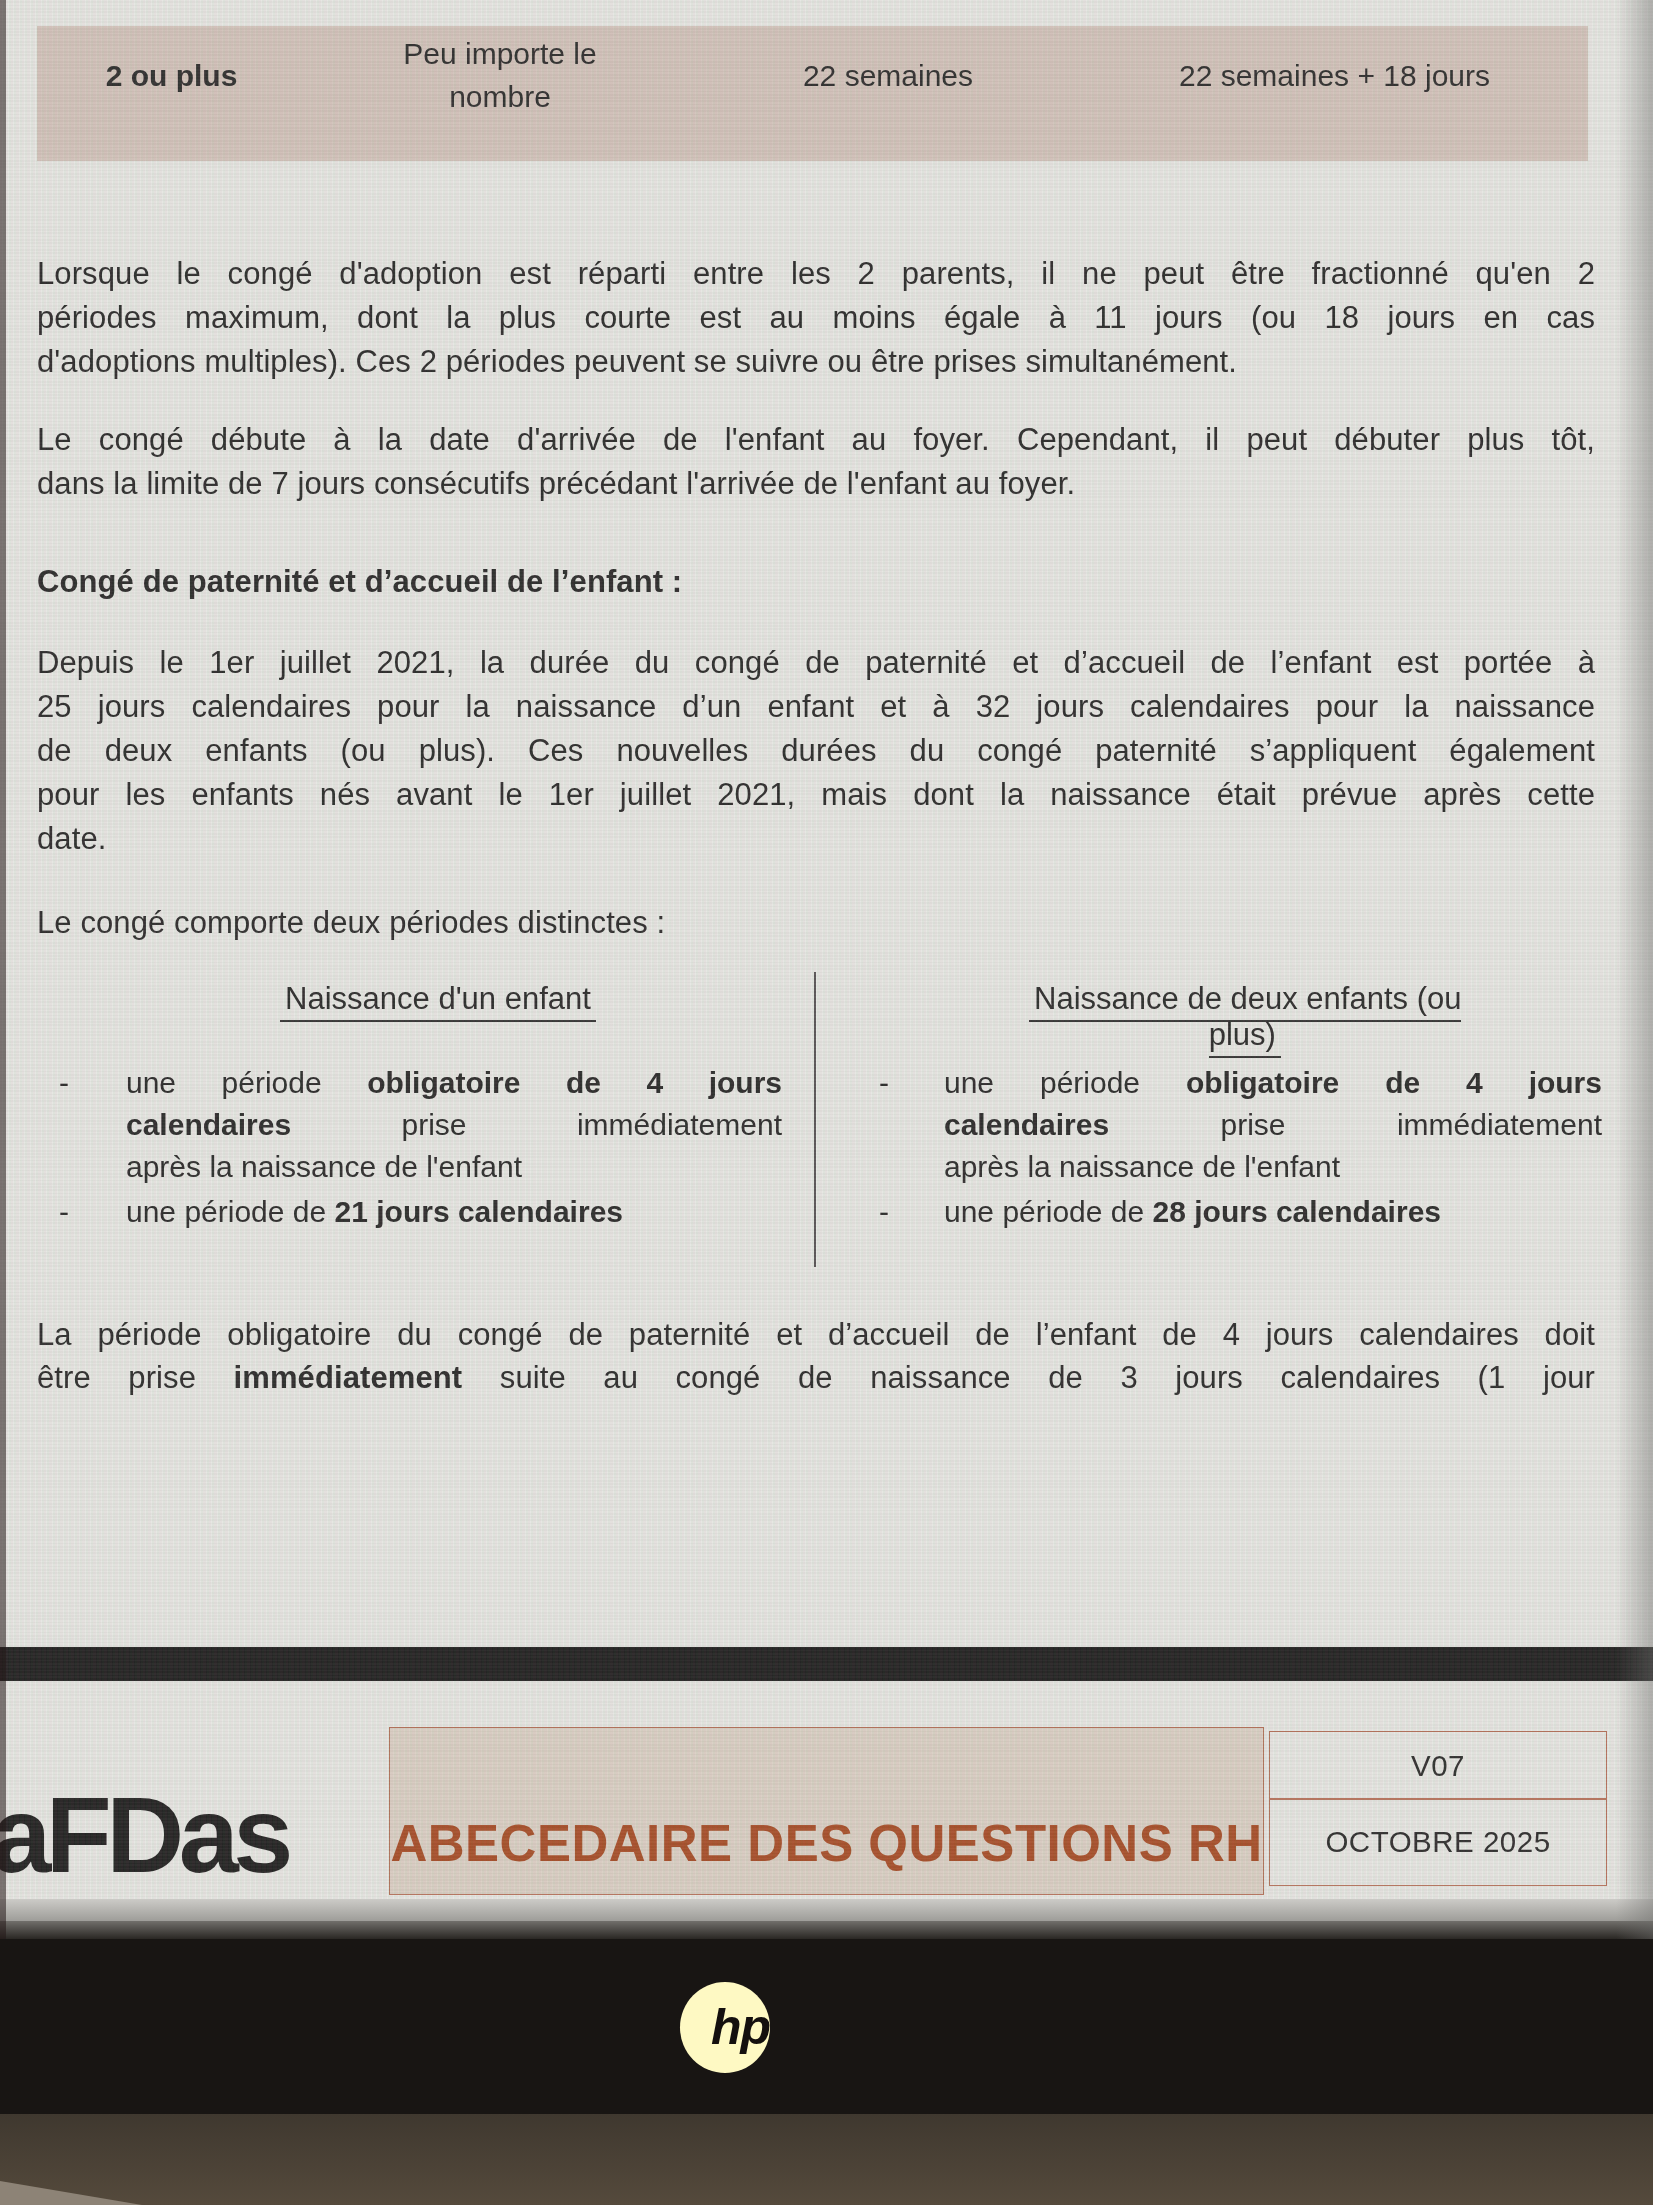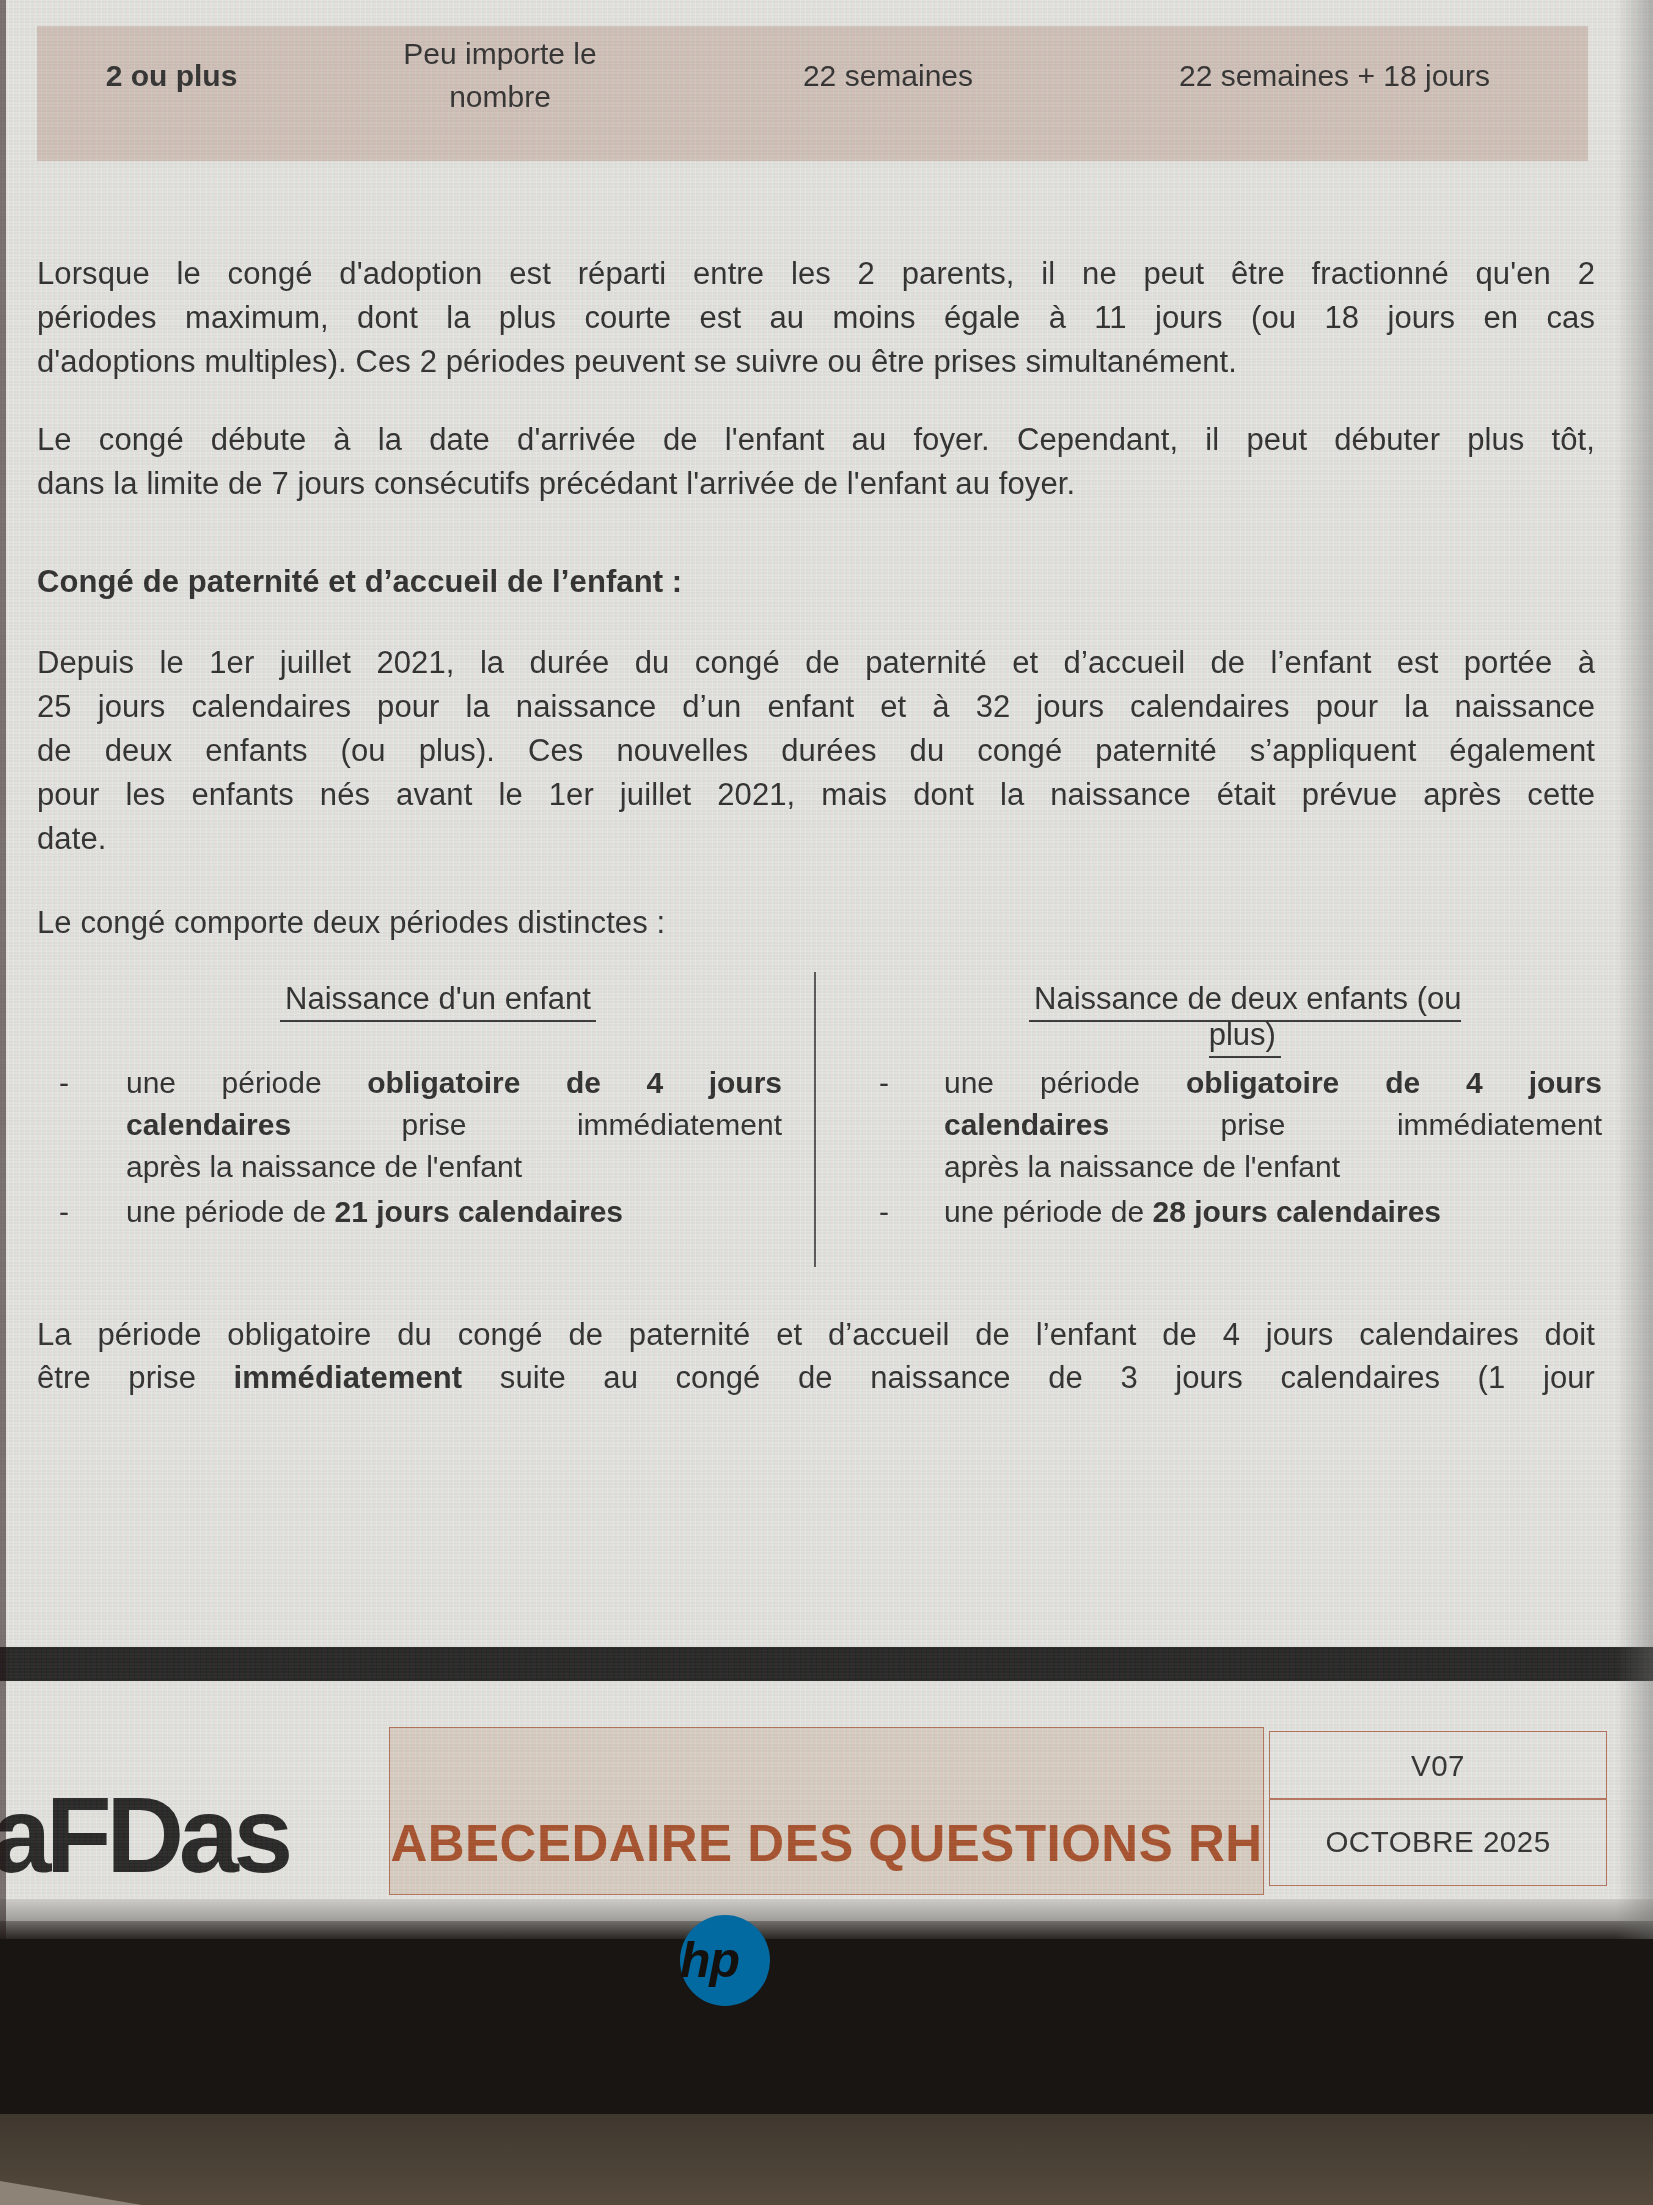--- a/index.html
+++ b/index.html
@@ -76,22 +76,22 @@
     font-size:29.5px; color:#242424; letter-spacing:0.5px;
   }
   .vcell.v1 { height:69px; }
   .vcell.v2 { height:88px; margin-top:-1.6px; }
 
   
   .graystrip { left:0; top:1899px; width:1654px; height:22px; background:linear-gradient(#cccbc7,#9e9d99); z-index:30; }
   .darktrans { left:0; top:1921px; width:1654px; height:18.6px; background:linear-gradient(#716f6b,#262320); z-index:30; }
   .bezel { left:0; top:1939px; width:1654px; height:175px; background:#181513; z-index:30; }
   .hp-circle {
-    left:680px; top:1915px; width:90px; height:91px; border-radius:50%;
-    background:#0369a1; display:flex; align-items:center; justify-content:flex-start; z-index:31;
+    left:680px; top:1982px; width:90px; height:91px; border-radius:50%;
+    background:#fef9c3; display:flex; align-items:center; justify-content:flex-end; z-index:31;
   }
   .hp-circle .hp-text {
     font-size:50px; font-weight:700; font-style:italic; color:#14100e; letter-spacing:-1.1px;
     transform:translateY(-1.1px);
   }
   .bottomband { left:0; top:2114px; width:1654px; height:91px; background:linear-gradient(#3f382f,#554a3c); z-index:30; }
   .corner-sliver { left:0; top:2181px; width:142px; height:24px; background:#8d8376;
     clip-path:polygon(0 100%, 100% 100%, 0 0); z-index:31; }
 </style>
 </head>

